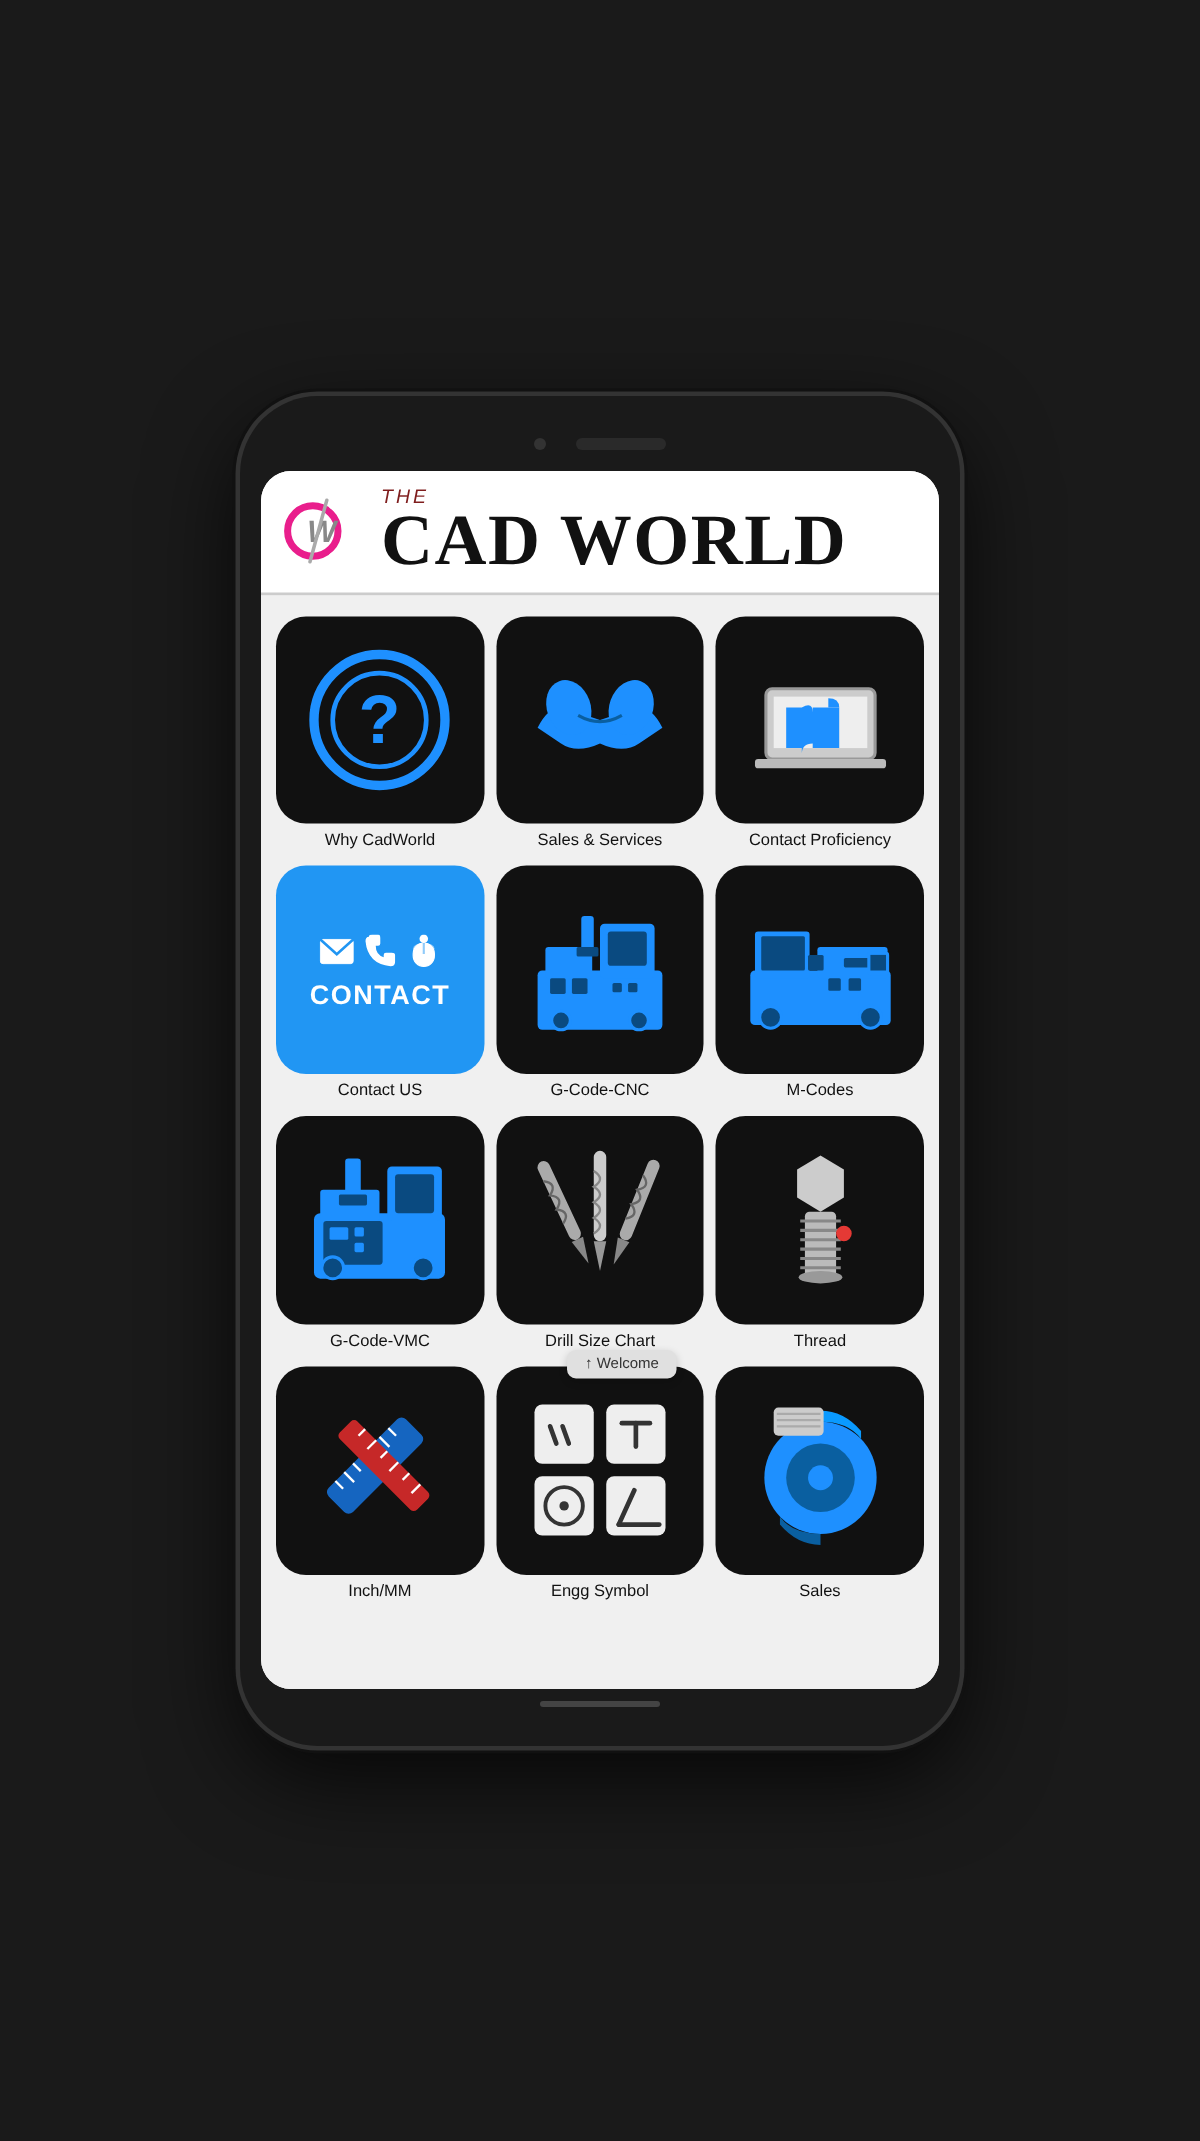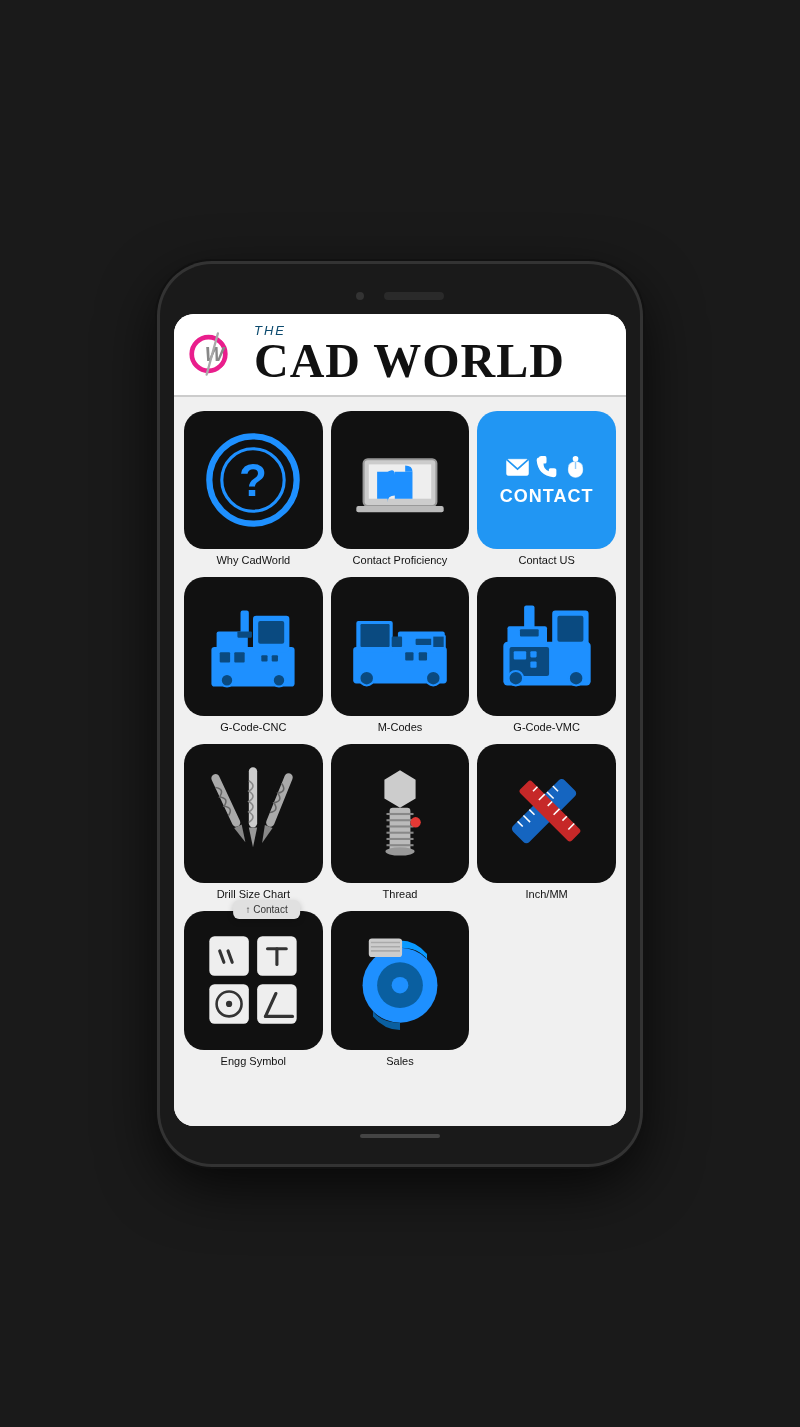--- a/index.html
+++ b/index.html
@@ -77,21 +77,21 @@
     }
 
     .header-text {
       display: flex;
       flex-direction: column;
       line-height: 1;
     }
 
     .header-the {
       font-size: 13px;
-      color: #0c4a6e;
+      color: #7f1d1d;
       font-style: italic;
       letter-spacing: 2px;
     }
 
     .header-cadworld {
       font-size: 48px;
       font-weight: 900;
       color: #111;
       letter-spacing: 1px;
       font-family: Georgia, serif;
@@ -241,20 +241,32 @@
         <div class="icon-box black-bg">
           <svg viewBox="0 0 100 100" xmlns="http://www.w3.org/2000/svg">
             <circle cx="50" cy="50" r="42" fill="none" stroke="#1e90ff" stroke-width="6"></circle>
             <circle cx="50" cy="50" r="30" fill="#111" stroke="#1e90ff" stroke-width="3"></circle>
             <text x="50" y="65" text-anchor="middle" font-size="44" font-weight="900" fill="#1e90ff" font-family="Arial">?</text>
           </svg>
         </div>
         <span class="item-label">Why CadWorld</span>
       </div>
 
+      <div class="grid-item">
+        <div class="icon-box black-bg">
+          <svg viewBox="0 0 100 100" xmlns="http://www.w3.org/2000/svg">
+
+            <path d="M10 55 Q20 35 35 45 L50 50 L65 45 Q80 35 90 55 L75 65 Q65 72 50 65 Q35 72 25 65 Z" fill="#1e90ff"></path>
+            <ellipse cx="30" cy="42" rx="14" ry="18" fill="#1e90ff" transform="rotate(-20,30,42)"></ellipse>
+            <ellipse cx="70" cy="42" rx="14" ry="18" fill="#1e90ff" transform="rotate(20,70,42)"></ellipse>
+            <path d="M36 47 Q50 55 64 47" stroke="#0a5fa0" stroke-width="2" fill="none"></path>
+          </svg>
+        </div>
+        <span class="item-label">Sales &amp; Services</span>
+      </div>
 
       <div class="grid-item">
         <div class="icon-box black-bg">
           <svg viewBox="0 0 100 100" xmlns="http://www.w3.org/2000/svg">
 
             <rect x="15" y="30" width="70" height="45" rx="4" ry="4" fill="#ccc" stroke="#999" stroke-width="2"></rect>
             <rect x="20" y="35" width="60" height="33" fill="#eee"></rect>
             <rect x="8" y="75" width="84" height="6" rx="2" fill="#bbb"></rect>
 
             <path d="M38 48 L38 42 Q45 38 45 45 L45 42 L62 42 L62 68 L45 68 L45 65 Q38 65 38 72 L38 68 L28 68 L28 42 L38 42 Z" fill="#1e90ff"></path>
@@ -380,21 +392,21 @@
             </g>
 
             <g transform="rotate(22, 70, 50)">
               <rect x="66" y="8" width="8" height="55" rx="4" fill="#aaa"></rect>
               <path d="M66 63 L70 80 L74 63 Z" fill="#888"></path>
               <path d="M66 20 Q74 25 66 30 Q74 35 66 40 Q74 45 66 50" stroke="#666" stroke-width="1.5" fill="none"></path>
             </g>
           </svg>
         </div>
         <span class="item-label">Drill Size Chart</span>
-        <div class="tooltip-popup">↑ Contact</div>
+        <div class="tooltip-popup">↑ Welcome</div>
       </div>
 
       <div class="grid-item">
         <div class="icon-box black-bg">
           <svg viewBox="0 0 100 100" xmlns="http://www.w3.org/2000/svg">
 
             <polygon points="50,8 65,17 65,35 50,44 35,35 35,17" fill="#ccc"></polygon>
 
             <rect x="40" y="44" width="20" height="42" rx="3" fill="#bbb"></rect>
 

